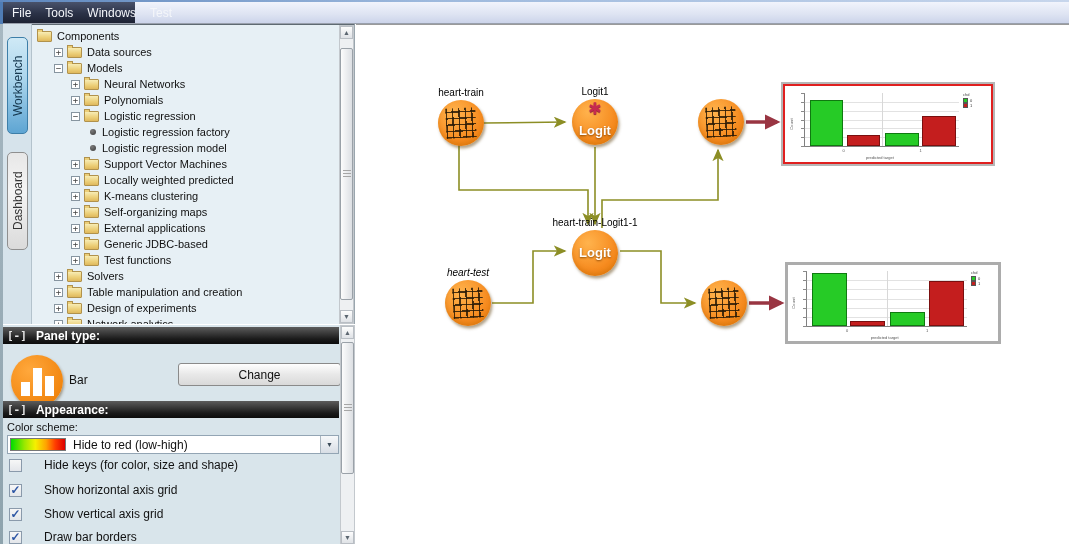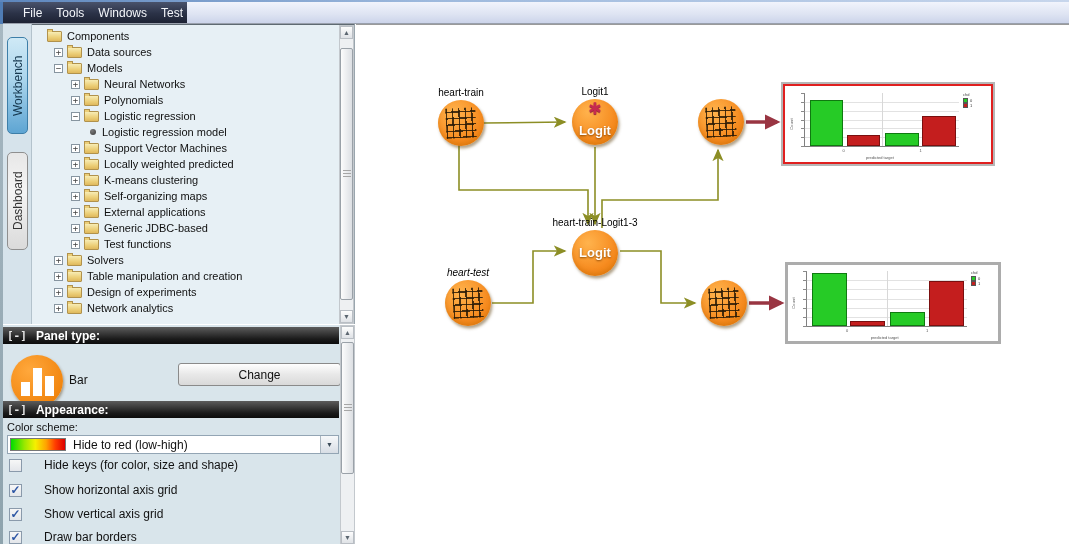--- a/index.html
+++ b/index.html
@@ -7,23 +7,23 @@
          font-family:"Liberation Sans",sans-serif;-webkit-font-smoothing:antialiased;}
 
   
   .win-top{position:absolute;left:0;top:0;width:1069px;height:2px;
            background:linear-gradient(90deg,#5d86bd,#9db9dd 40%,#c7d6ec);z-index:60;}
   .left-edge{position:absolute;left:0;top:0;width:3px;height:544px;z-index:55;
              background:linear-gradient(180deg,#4f7cb5 0 24px,#a7b8c2 24px,#8ea3ad);}
   .menubar{position:absolute;left:0;top:2px;width:1069px;height:21px;z-index:50;
            background:linear-gradient(180deg,#f1f4fc,#dde3f2 60%,#ccd4ea);
            border-bottom:1px solid #99a0ac;}
-  .menubar-dark{position:absolute;left:3px;top:0;width:184px;height:21px;
+  .menubar-dark{position:absolute;left:3px;top:0;width:132px;height:21px;
            background:linear-gradient(180deg,#49526b,#2b3247 55%,#1d2233);
-           display:flex;align-items:center;gap:14px;padding-left:20px;box-sizing:border-box;}
+           display:flex;align-items:center;gap:14px;padding-left:9px;box-sizing:border-box;}
   .menu-item{color:#f4f6fa;font-size:12px;cursor:default;}
 
   
   .side-rail{position:absolute;left:3px;top:23px;width:28px;height:301px;
              background:#d6e3eb;border-right:1px solid #b3c2cc;z-index:5;}
   .vtab{position:absolute;left:4px;width:21px;border-radius:5px;
         writing-mode:vertical-rl;transform:rotate(180deg);
         display:flex;align-items:center;justify-content:center;
         font-size:12px;box-sizing:border-box;cursor:default;}
   .vtab.active{top:14px;height:97px;color:#16384f;border:1px solid #3d7ea8;
@@ -144,21 +144,21 @@
       </div>
   </div>
 
   <div class="side-rail">
       <div class="vtab active">Workbench</div>
       <div class="vtab inactive">Dashboard</div>
     </div>
 
   <div class="tree-panel">
     <div class="tree-list">
-        <div class="tree-row" style="padding-left: 14px;">
+        <div class="tree-row" style="padding-left: 4px;">
           <span class="folder"></span>
           <span>Components</span>
         </div>
         <div class="tree-row" style="padding-left: 21px;">
           <span class="toggle">+</span>
           <span class="folder"></span>
           <span>Data sources</span>
         </div>
         <div class="tree-row" style="padding-left: 21px;">
           <span class="toggle">−</span>
@@ -172,20 +172,24 @@
         </div>
         <div class="tree-row" style="padding-left: 38px;">
           <span class="toggle">+</span>
           <span class="folder"></span>
           <span>Polynomials</span>
         </div>
         <div class="tree-row" style="padding-left: 38px;">
           <span class="toggle">−</span>
           <span class="folder"></span>
           <span>Logistic regression</span>
+        </div>
+        <div class="tree-row" style="padding-left: 55px;">
+          <span class="bullet"></span>
+          <span>Logistic regression factory</span>
         </div>
         <div class="tree-row" style="padding-left: 55px;">
           <span class="bullet"></span>
           <span>Logistic regression model</span>
         </div>
         <div class="tree-row" style="padding-left: 38px;">
           <span class="toggle">+</span>
           <span class="folder"></span>
           <span>Support Vector Machines</span>
         </div>
@@ -326,21 +330,21 @@
         </div>
         <div class="node-label" style="left: 239px; top: 61px;">Logit1</div>
         <div class="node factory" style="left: 216px; top: 74px;">
           <span class="gear-icon">✱</span>
           <span class="logit-text">Logit</span>
         </div>
         <div class="node-label" style="left: 365px; top: 61px; margin-top: 35px;">train-out</div>
         <div class="node dataset" style="left: 342px; top: 74px;">
           <span class="grid-glyph"></span>
         </div>
-        <div class="node-label" style="left: 239px; top: 192px;">heart-train-Logit1-3</div>
+        <div class="node-label" style="left: 239px; top: 192px;">heart-train-Logit1-1</div>
         <div class="node model" style="left: 216px; top: 205px;">
           <span class="logit-text">Logit</span>
         </div>
         <div class="node-label" style="left: 112px; top: 242px; font-style: italic;">heart-test</div>
         <div class="node dataset" style="left: 89px; top: 255px;">
           <span class="grid-glyph"></span>
         </div>
         <div class="node-label" style="left: 368px; top: 258px; margin-top: 18px;">test-out</div>
         <div class="node dataset" style="left: 345px; top: 255px;">
           <span class="grid-glyph"></span>

